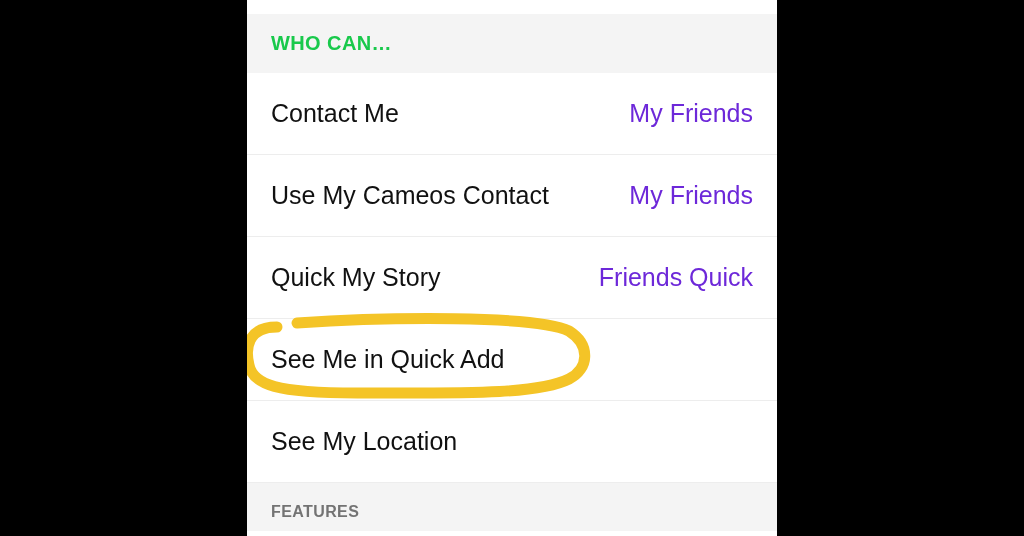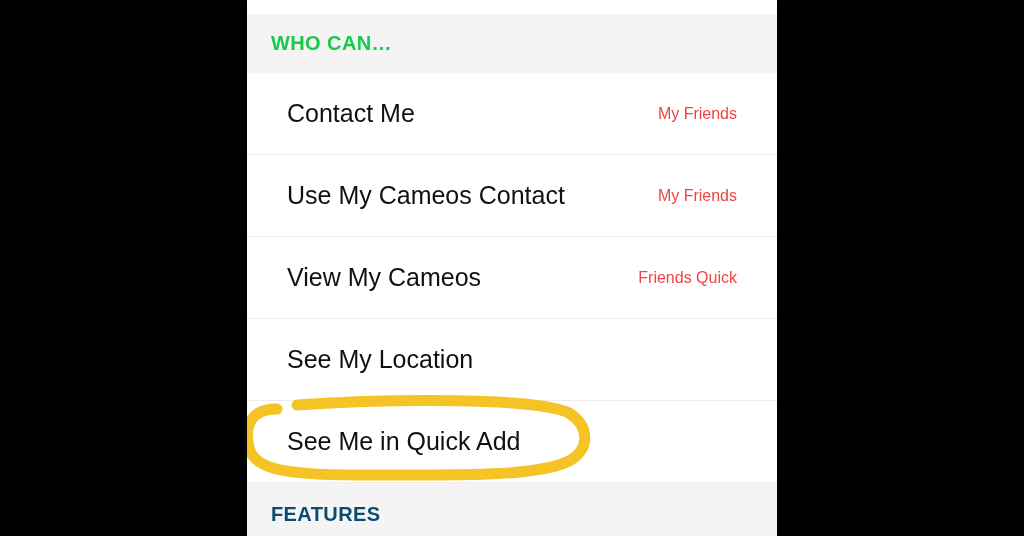--- a/index.html
+++ b/index.html
@@ -27,44 +27,44 @@
       padding: 18px 24px 18px 24px;
       font-size: 20px;
       font-weight: 600;
       letter-spacing: 0.4px;
       color: #18c94b;
     }
     .row {
       display: flex;
       align-items: center;
       justify-content: space-between;
-      padding: 0 40px;
+      padding: 0 24px;
       height: 82px;
       background: #fff;
       border-bottom: 1px solid #ededed;
       position: relative;
     }
     .row:last-of-type { border-bottom: none; }
     .row-label {
       font-size: 25px;
       color: #111;
       font-weight: 400;
     }
     .row-value {
-      font-size: 16px;
-      color: #ef4444;
+      font-size: 25px;
+      color: #6d28d9;
       font-weight: 400;
     }
     .footer-header {
       background: #f4f4f4;
       padding: 20px 24px 10px 24px;
-      font-size: 20px;
+      font-size: 16px;
       font-weight: 600;
       letter-spacing: 0.4px;
-      color: #0c4a6e;
+      color: #737373;
     }
     .highlight-ring {
       position: absolute;
       pointer-events: none;
     }
   </style>
 </head>
 <body>
 
 <div class="phone-screen">
@@ -76,36 +76,36 @@
     <span class="row-label">Contact Me</span>
     <span class="row-value">My Friends</span>
   </div>
 
   <div class="row">
     <span class="row-label">Use My Cameos Contact</span>
     <span class="row-value">My Friends</span>
   </div>
 
   <div class="row">
-    <span class="row-label">View My Cameos</span>
+    <span class="row-label">Quick My Story</span>
     <span class="row-value">Friends Quick</span>
-  </div>
-
-  <div class="row">
-    <span class="row-label">See My Location</span>
-    <span class="row-value"></span>
   </div>
 
   <div class="row">
     <svg class="highlight-ring" width="360" height="94" viewBox="0 0 360 94" style="left:-10px; top:-10px;">
       <path d="M 40 18
                C 10 18, 8 40, 12 56
                C 16 76, 40 84, 120 84
                C 220 84, 300 86, 332 70
                C 352 60, 354 36, 332 22
                C 300 6, 150 8, 60 14" fill="none" stroke="#f4c427" stroke-width="11" stroke-linecap="round" stroke-linejoin="round"></path>
     </svg>
     <span class="row-label">See Me in Quick Add</span>
     <span class="row-value"></span>
   </div>
 
+  <div class="row">
+    <span class="row-label">See My Location</span>
+    <span class="row-value"></span>
+  </div>
+
   <div class="footer-header">FEATURES</div>
 </div>
 
 </body></html>

